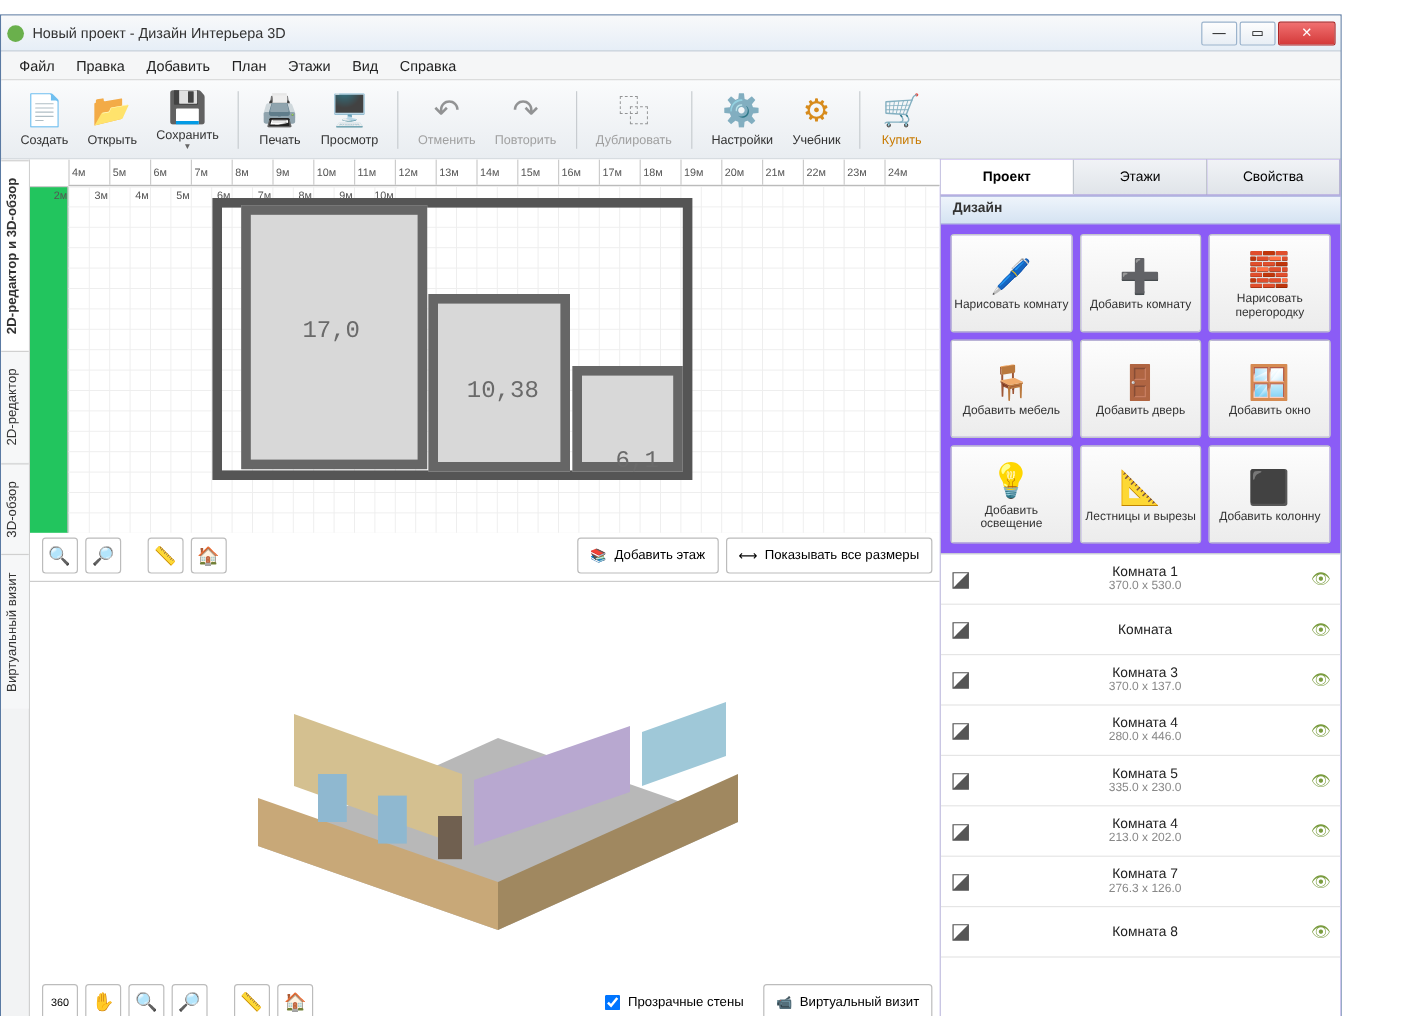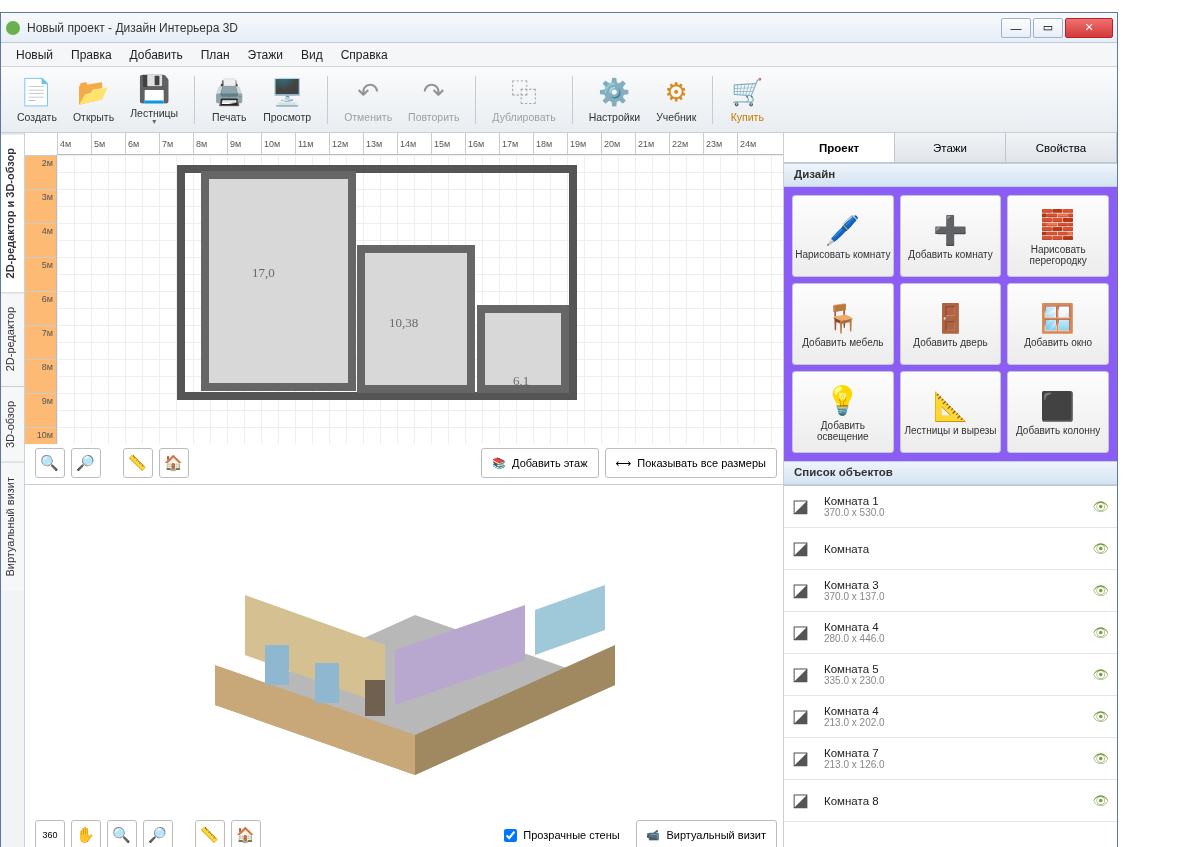--- a/index.html
+++ b/index.html
@@ -36,26 +36,26 @@
 .vtab { flex: 0 0 auto; writing-mode: vertical-rl; transform: rotate(180deg); font-size:11px; padding: 14px 3px; text-align:center; border-bottom:1px solid #d0d0d0; color:#333; cursor:pointer; background:#f6f7f8;}
 .vtab.active { background:#fff; font-weight:bold; }
 
 
 .center { flex:1; display:flex; flex-direction:column; }
 
 
 .view2d { height: 352px; position:relative; border-bottom:1px solid #ccc; background:#fff; }
 .ruler-h { position:absolute; left:32px; right:0; top:0; height:22px; background:#fff; border-bottom:1px solid #bbb; display:flex; font-size:9px; color:#555;}
 .ruler-h .tick { flex:0 0 34px; border-left:1px solid #ccc; padding-left:2px; padding-top:6px;}
-.ruler-v { position:absolute; left:0; top:22px; bottom:40px; width:32px; background:#fdba74; border-right:1px solid #bbb; display:flex; flex-direction:column; font-size:9px; color:#555;}
+.ruler-v { position:absolute; left:0; top:22px; bottom:40px; width:32px; background:#22c55e; border-right:1px solid #bbb; display:flex; flex-direction:row; font-size:9px; color:#555;}
 .ruler-v .tick { flex:0 0 34px; border-top:1px solid #ccc; text-align:right; padding-right:3px; padding-top:2px;}
 .canvas2d { position:absolute; left:32px; top:22px; right:0; bottom:40px; background-image: linear-gradient(#eee 1px,transparent 1px),linear-gradient(90deg,#eee 1px,transparent 1px); background-size:17px 17px; }
 .floorplan { position:absolute; left:120px; top:10px; width:400px; height:260px; }
 .room-big { position:absolute; border:8px solid #666; background:#d8d8d8; }
-.rlabel { position:absolute; font-size:13px; color:#6a6a6a; font-family:Liberation Serif, serif; }
+.rlabel { position:absolute; font-size:20px; color:#6a6a6a; font-family:Liberation Mono, monospace; }
 
 .view2d-tools { position:absolute; left:10px; bottom:4px; right:6px; height:34px; display:flex; align-items:center; gap:6px; }
 .sq-btn { width:30px; height:30px; border:1px solid #bcbcbc; border-radius:3px; background:#fff; display:flex;align-items:center;justify-content:center; font-size:15px; cursor:pointer; }
 .pill-btn { height:30px; border:1px solid #bcbcbc; border-radius:3px; background:#fff; padding:0 10px; display:flex;align-items:center;gap:6px; font-size:11px; cursor:pointer;}
 
 
 .view3d { flex:1; position:relative; background:#fff; }
 .model3d { position:absolute; left:160px; top:20px; width:460px; height:290px; }
 .view3d-tools { position:absolute; left:10px; bottom:6px; right:6px; height:34px; display:flex; align-items:center; gap:6px;}
 
@@ -68,21 +68,21 @@
 .section-hdr { height:24px; background:linear-gradient(#eef4fb,#d5e3f2); border-top:1px solid #c0d0e0; border-bottom:1px solid #c0d0e0; font-size:11.5px; font-weight:bold; color:#333; padding:4px 10px;}
 
 .design-grid { padding:8px; display:grid; grid-template-columns: repeat(3, 1fr); gap:6px; }
 .design-btn { height:82px; border:1px solid #c4c8cc; border-radius:3px; background:linear-gradient(#fdfdfd,#ececec); display:flex; flex-direction:column; align-items:center; justify-content:center; cursor:pointer; }
 .design-btn .dico { height:38px; font-size:28px; display:flex;align-items:center;}
 .design-btn .dlbl { font-size:10px; text-align:center; line-height:1.15; color:#333; padding:0 2px;}
 
 .obj-list { flex:1; overflow-y:auto; background:#fff; border-top:1px solid #c0c6cd; }
 .obj-row { height:42px; border-bottom:1px solid #e5e5e5; display:flex; align-items:center; padding:0 8px; gap:8px; cursor:pointer;}
 .obj-row .oico { width:24px; height:24px; color:#555; font-size:18px;}
-.obj-row .otxt { flex:1; }
+.obj-row .otxt { flex:1;text-align:center; }
 .obj-row .oname { font-size:11.5px; color:#222; }
 .obj-row .odim { font-size:10px; color:#888; }
 .obj-row .eye { font-size:13px; color:#7a9c3f; }
 .spacer { flex:1; }
 </style>
 </head>
 <body>
 
 <div class="window">
 
@@ -92,41 +92,41 @@
       </svg>
     <div class="title">Новый проект - Дизайн Интерьера 3D</div>
     <div class="win-btns">
       <div class="win-btn">—</div>
       <div class="win-btn">▭</div>
       <div class="win-btn close">✕</div>
     </div>
   </div>
 
   <div class="menubar" id="menubar">
-      <div class="menu-item">Новый</div>
+      <div class="menu-item">Файл</div>
       <div class="menu-item">Правка</div>
       <div class="menu-item">Добавить</div>
       <div class="menu-item">План</div>
       <div class="menu-item">Этажи</div>
       <div class="menu-item">Вид</div>
       <div class="menu-item">Справка</div>
     </div>
 
   <div class="toolbar" id="toolbar">
       <div class="tb-btn">
         <div class="ico">📄</div>
         <div class="lbl">Создать</div>
       </div>
       <div class="tb-btn">
         <div class="ico">📂</div>
         <div class="lbl">Открыть</div>
       </div>
       <div class="tb-btn">
         <div class="ico">💾</div>
-        <div class="lbl">Лестницы</div>
+        <div class="lbl">Сохранить</div>
         <span style="position: relative; font-size: 8px; color: rgb(102, 102, 102); margin-top: -2px;">▾</span>
       </div>
       <div class="tb-sep"></div>
       <div class="tb-btn">
         <div class="ico">🖨️</div>
         <div class="lbl">Печать</div>
       </div>
       <div class="tb-btn">
         <div class="ico">🖥️</div>
         <div class="lbl">Просмотр</div>
@@ -328,21 +328,20 @@
           </div>
           <div class="design-btn">
             <div class="dico">📐</div>
             <div class="dlbl">Лестницы и вырезы</div>
           </div>
           <div class="design-btn">
             <div class="dico">⬛</div>
             <div class="dlbl">Добавить колонну</div>
           </div>
         </div>
-      <div class="section-hdr">Список объектов</div>
       <div class="obj-list" id="objList">
           <div class="obj-row">
             <div class="oico">◪</div>
     <div class="otxt">
               <div class="oname">Комната 1</div>
               <div class="odim">370.0 x 530.0</div>
             </div>
     <div class="eye">👁</div>
           </div>
           <div class="obj-row">
@@ -382,21 +381,21 @@
     <div class="otxt">
               <div class="oname">Комната 4</div>
               <div class="odim">213.0 x 202.0</div>
             </div>
     <div class="eye">👁</div>
           </div>
           <div class="obj-row">
             <div class="oico">◪</div>
     <div class="otxt">
               <div class="oname">Комната 7</div>
-              <div class="odim">213.0 x 126.0</div>
+              <div class="odim">276.3 x 126.0</div>
             </div>
     <div class="eye">👁</div>
           </div>
           <div class="obj-row">
             <div class="oico">◪</div>
     <div class="otxt">
               <div class="oname">Комната 8</div>
               <div class="odim"></div>
             </div>
     <div class="eye">👁</div>

